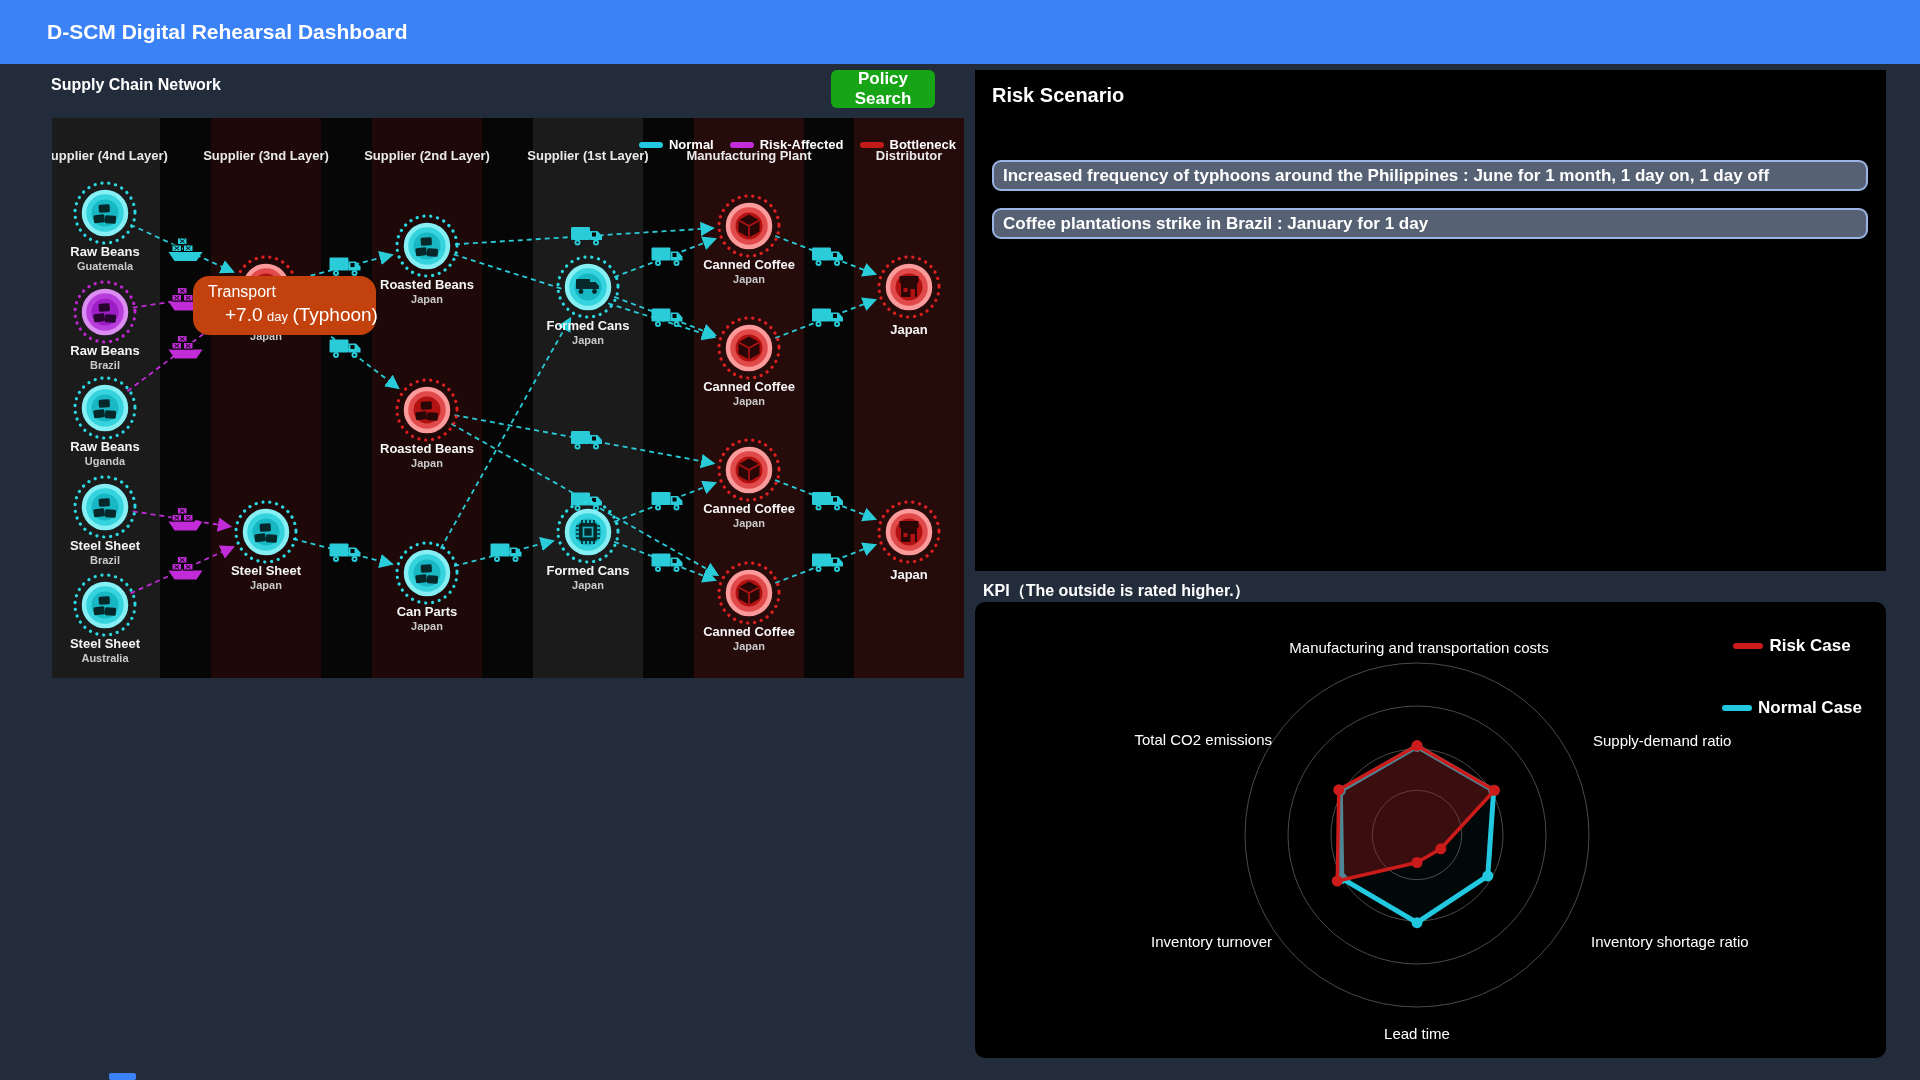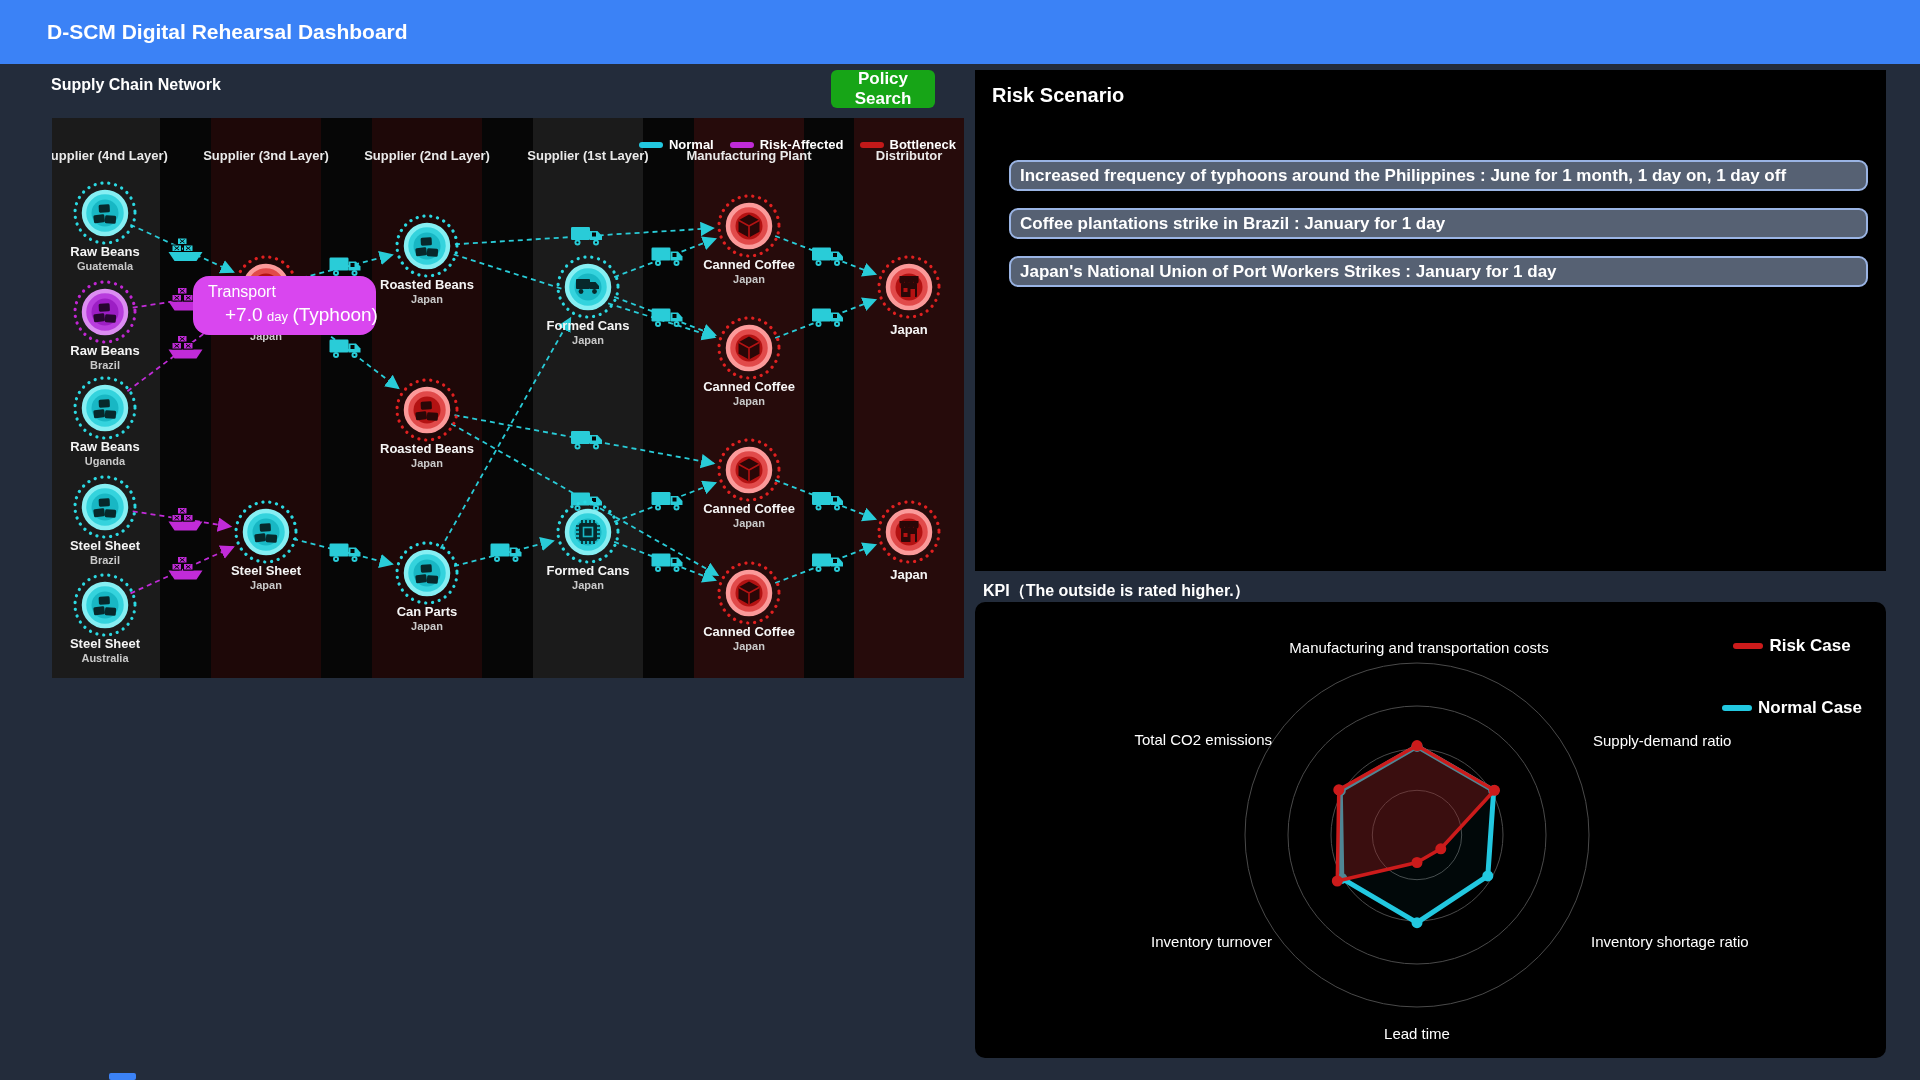--- a/index.html
+++ b/index.html
@@ -24,32 +24,32 @@
 
   #net-panel{position:absolute;left:52px;top:118px;width:912px;height:560px;background:#060606;border-radius:3px;}
   #net-svg{position:absolute;left:0;top:0;}
   #net-legend{position:absolute;top:3px;right:8px;display:flex;gap:16px;align-items:center;}
   .lg-item{display:flex;align-items:center;gap:6px;margin-top:16px;}
   .lg-line{display:inline-block;width:24px;height:6px;border-radius:3px;}
   #net-legend .lg-text{color:#fff;font-size:13px;font-weight:700;}
 
   .tooltip{
     position:absolute;left:141px;top:158px;width:168px;
-    background:#d946ef;border-radius:16px;color:#fff;
+    background:#c2410c;border-radius:16px;color:#fff;
     padding:7px 0 9px 15px;z-index:5;
   }
   .tt-line1{font-size:16px;}
   .tt-line2{margin-top:3px;padding-left:17px;white-space:nowrap;}
   .tt-val{font-size:19px;}
   .tt-unit{font-size:13px;}
   .tt-cause{font-size:19px;}
 
   #risk-panel{position:absolute;left:975px;top:70px;width:911px;height:501px;background:#000;border-radius:0;}
   #risk-title{position:absolute;left:17px;top:14px;color:#fff;font-size:20px;font-weight:700;}
-  #risk-list{position:absolute;left:34px;top:90px;right:18px;display:flex;flex-direction:column;gap:17px;}
+  #risk-list{position:absolute;left:17px;top:90px;right:18px;display:flex;flex-direction:column;gap:17px;}
   .risk-item{
     height:31px;background:#566173;border:2px solid #9ab4e4;border-radius:9px;
     color:#fff;font-size:17px;font-weight:700;display:flex;align-items:center;
     padding-left:9px;box-sizing:border-box;cursor:pointer;
   }
 
   #kpi-panel{position:absolute;left:975px;top:602px;width:911px;height:456px;background:#000;border-radius:10px;}
   #kpi-legend{position:absolute;top:18px;right:24px;display:flex;gap:26px;align-items:center;z-index:3;flex-direction:column;}
   #kpi-legend .lg-line{width:30px;height:6px;}
   #kpi-legend .lg-text{color:#fff;font-size:17px;font-weight:700;}
@@ -534,21 +534,20 @@
     <div class="tt-line1">Transport</div>
     <div class="tt-line2"><span class="tt-val">+7.0</span> <span class="tt-unit">day</span> <span class="tt-cause">(Typhoon)</span></div>
   </div>
 </div>
 
 <div id="risk-panel">
   <div id="risk-title">Risk Scenario</div>
   <div id="risk-list">
       <div class="risk-item">Increased frequency of typhoons around the Philippines :  June for 1 month, 1 day on, 1 day off</div>
       <div class="risk-item">Coffee plantations strike in Brazil :  January for 1 day</div>
-      <div class="risk-item">Japan's National Union of Port Workers Strikes :  January for 1 day</div>
     </div>
 </div>
 
 <div id="kpi-title" class="section-title">KPI（The outside is rated higher.）</div>
 
 <div id="kpi-panel">
   <div id="kpi-legend">
       <span class="lg-item">
         <span class="lg-line" style="background:#cc1b1b"></span>
         <span class="lg-text">Risk Case</span>

